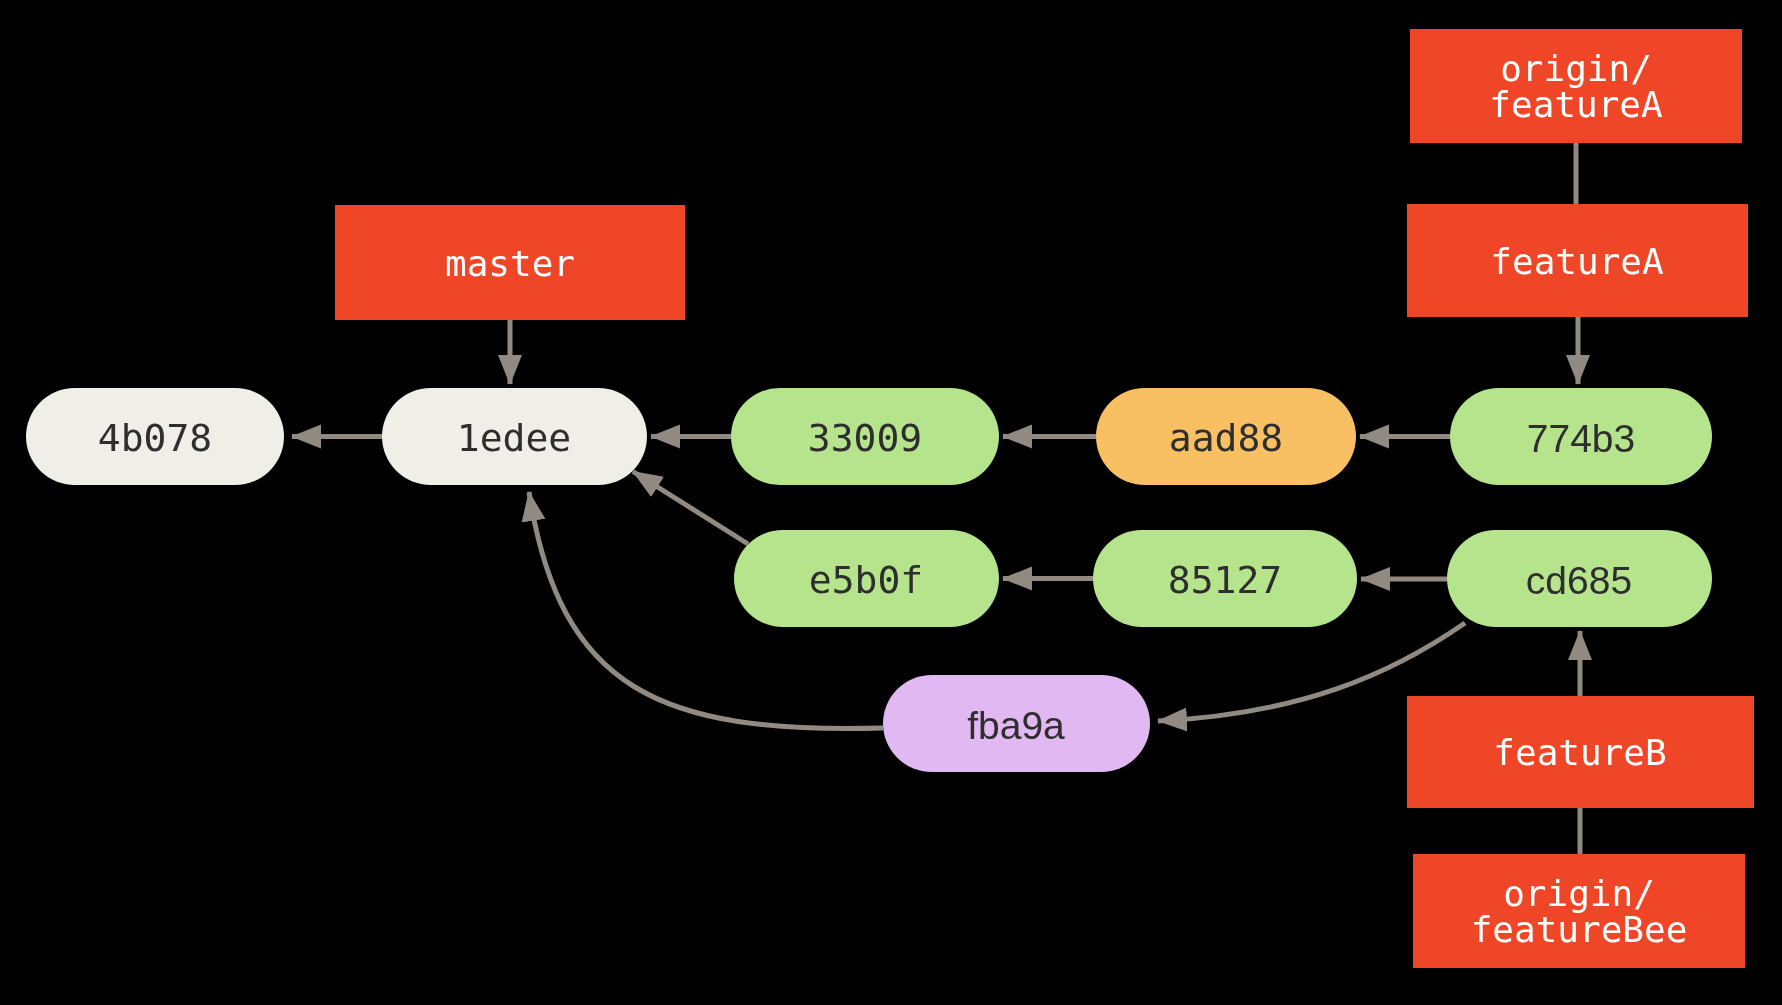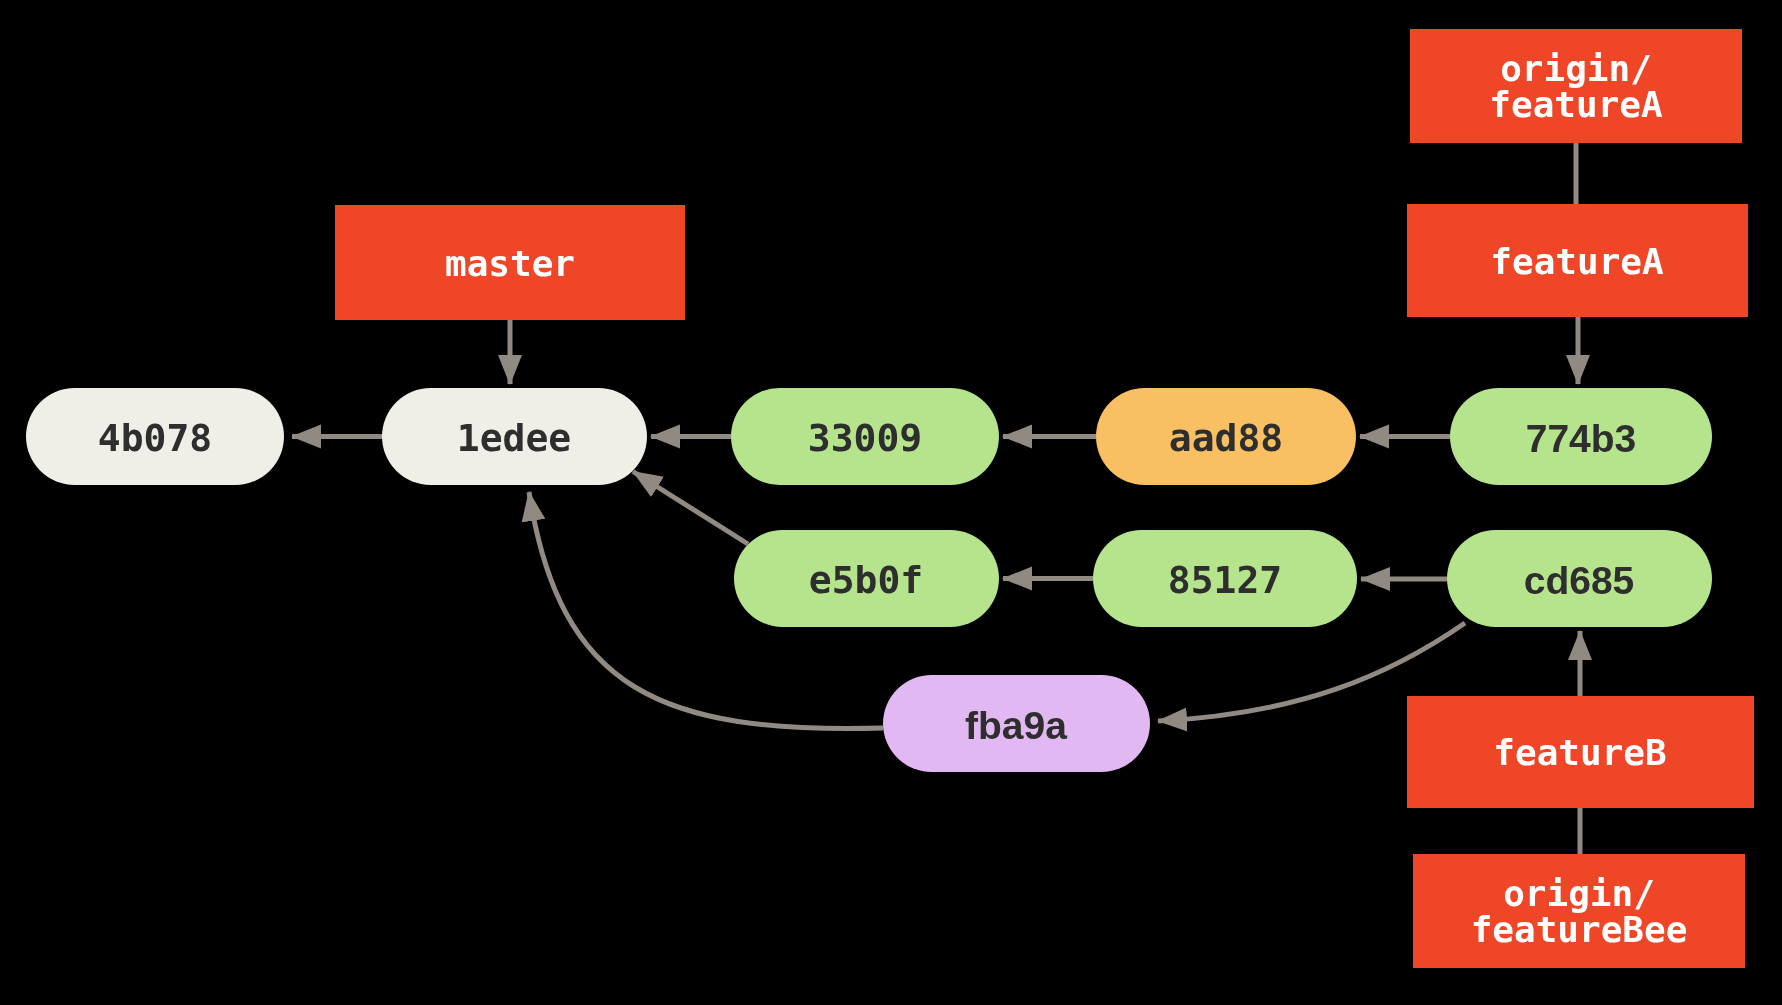--- a/index.html
+++ b/index.html
@@ -7,21 +7,20 @@
     padding: 0;
     width: 1782px;
     height: 1005px;
     background: #000000;
     overflow: hidden;
   }
   #stage {
     position: relative;
     width: 1782px;
     height: 1005px;
-    font-weight: bold;
   }
   svg { display: block; }
   .edge {
     fill: none;
     stroke-width: 5;
   }
   .commit-text-mono {
     font-family: "DejaVu Sans Mono", monospace;
     font-size: 38px;
   }

